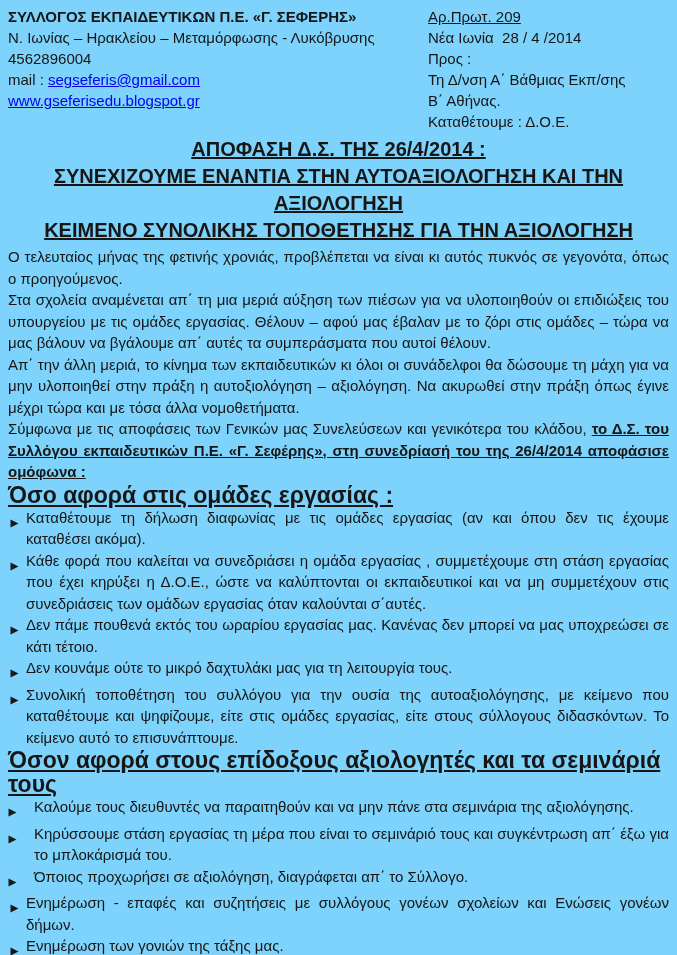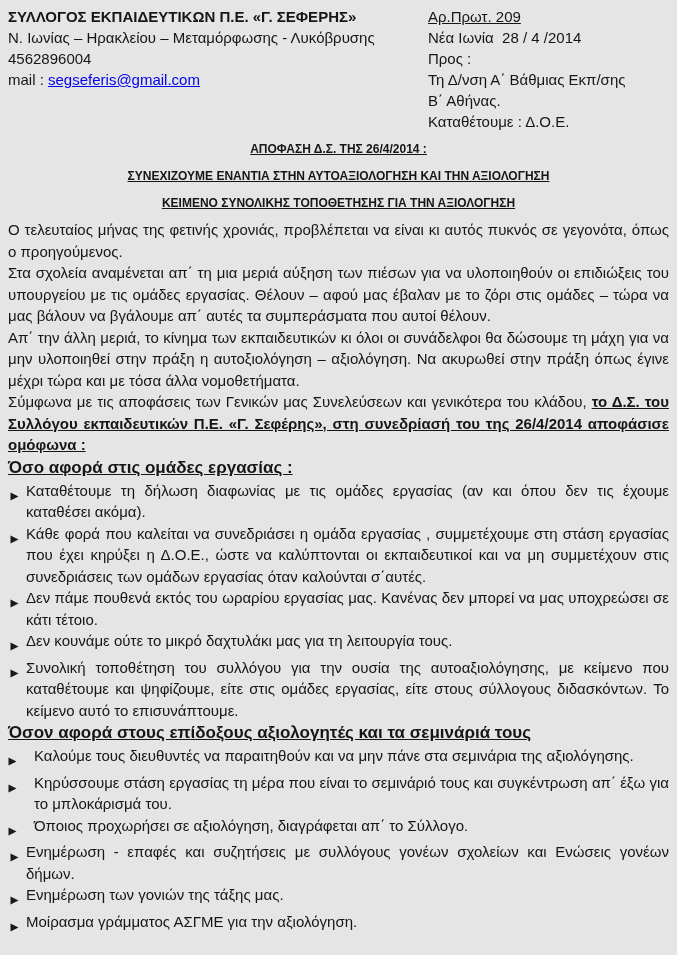--- a/index.html
+++ b/index.html
@@ -1,20 +1,20 @@
 <!DOCTYPE html>
 <html lang="el" style="--link-color: #0000EE;"><head>
 <meta charset="utf-8">
 <style>
   * { margin: 0; padding: 0; box-sizing: border-box; }
   html, body { background: #ffffff; }
   .page {
     width: 677px;
     height: 955px;
-    background: #e5e5e5;
+    background: #7dd3fc;
     color: #161616;
     font-family: "Liberation Sans", "DejaVu Sans", sans-serif;
     padding: 6px 8px 0 8px;
     overflow: hidden;
   }
   
   .hdr { display: flex; }
   .hdr-left { width: 420px; }
   .hdr-right { flex: 1; }
   .hdr-line {
@@ -25,30 +25,30 @@
   .bold { font-weight: 700; }
   .und { text-decoration: underline; }
   a.doc-link {
     color: var(--link-color, #0000EE);
     text-decoration: underline;
     cursor: pointer;
   }
   
   .title-block { margin: 4px 0 2px 0; text-align: center; }
   .title-line {
-    font-size: 12px;
+    font-size: 20px;
     font-weight: 700;
     text-decoration: underline;
     line-height: 27px;
   }
   
   .body-text { font-size: 15px; line-height: 21.5px; }
   .para { text-align: justify; }
   .sec-heading {
-    font-size: 17px;
+    font-size: 23px;
     font-weight: 700;
     text-decoration: underline;
     line-height: 24px;
   }
   .sec-heading.indented { padding-left: 2px; }
   
   .li { display: flex; justify-content: flex-end; }
   .li .marker {
     flex: none;
     width: 18px;
@@ -62,20 +62,21 @@
 <body>
 
 <div class="page">
 
   <div class="hdr">
     <div class="hdr-left">
       <div class="hdr-line bold">ΣΥΛΛΟΓΟΣ ΕΚΠΑΙΔΕΥΤΙΚΩΝ Π.Ε. «Γ. ΣΕΦΕΡΗΣ»</div>
       <div class="hdr-line">Ν. Ιωνίας – Ηρακλείου – Μεταμόρφωσης - Λυκόβρυσης</div>
       <div class="hdr-line">4562896004</div>
       <div class="hdr-line"><span>mail : </span><a class="doc-link">segseferis@gmail.com</a></div>
+      <div class="hdr-line"><a class="doc-link">www.gseferisedu.blogspot.gr</a></div>
     </div>
     <div class="hdr-right">
       <div class="hdr-line und">Αρ.Πρωτ. 209</div>
       <div class="hdr-line">Νέα Ιωνία  28 / 4 /2014</div>
       <div class="hdr-line">Προς :</div>
       <div class="hdr-line">Τη Δ/νση Α΄ Βάθμιας Εκπ/σης</div>
       <div class="hdr-line">Β΄ Αθήνας.</div>
       <div class="hdr-line">Καταθέτουμε : Δ.Ο.Ε.</div>
     </div>
   </div>

